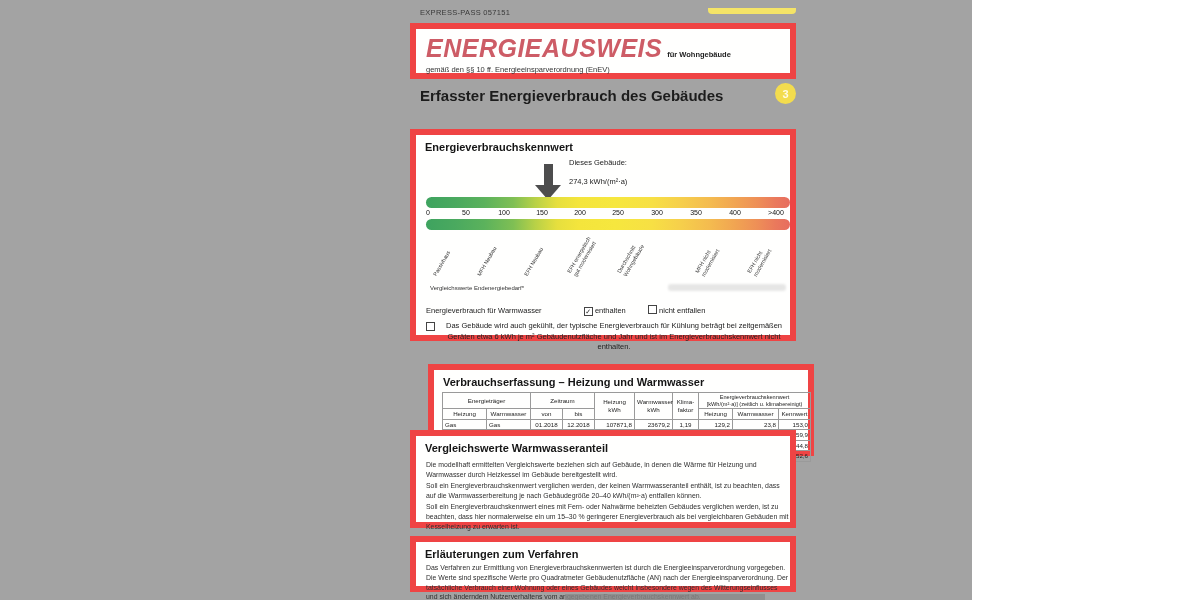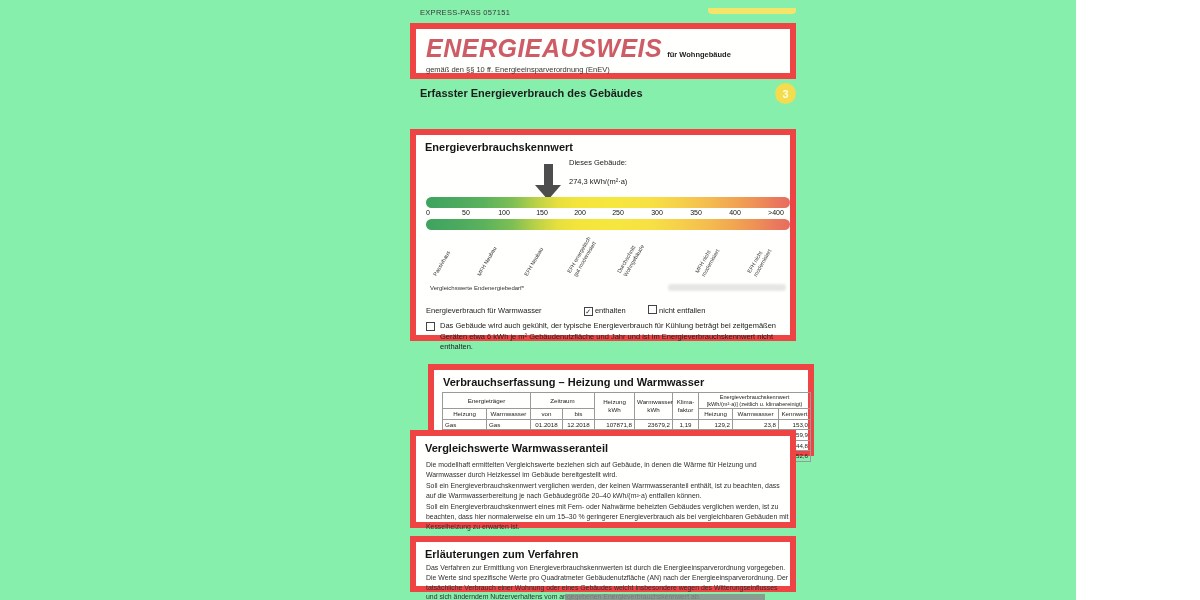--- a/index.html
+++ b/index.html
@@ -1,32 +1,32 @@
 <!DOCTYPE html>
 <html><head>
 <meta charset="utf-8">
 <style>
   html,body{margin:0;padding:0;background:#fff;}
-  #canvas{position:relative;width:1076px;height:600px;background:#86efac;overflow:hidden;
+  #canvas{position:relative;width:972px;height:600px;background:#a3a3a3;overflow:hidden;
           font-family:"Liberation Sans",sans-serif;color:#2b2b2b;}
   .abs{position:absolute;}
   .ybox{position:absolute;border:6px solid #ef4444;border-radius:0;background:#fffffe;box-sizing:border-box;}
 
   
   .pass-label{left:420px;top:8px;font-size:7.5px;letter-spacing:.3px;color:#3a3a3a;}
   .edge-frag{left:708px;top:8px;width:88px;height:6px;background:#f4e467;border-radius:0 0 4px 4px;}
 
   
   .header-box{left:410px;top:23px;width:386px;height:56px;padding:7px 10px;}
   .main-title{font-size:25px;font-weight:bold;font-style:italic;color:#cd5c66;letter-spacing:.5px;line-height:1;}
   .title-suffix{font-size:7.5px;color:#222;margin-left:5px;font-weight:bold;}
   .subtitle{font-size:7.5px;margin-top:4px;color:#333;}
 
   
-  .section-heading{left:420px;top:87px;font-size:11px;font-weight:bold;color:#1c1c1c;}
+  .section-heading{left:420px;top:87px;font-size:15px;font-weight:bold;color:#1c1c1c;}
   .page-badge{left:775px;top:83px;width:21px;height:21px;border-radius:50%;background:#f3dc4e;
               color:#fffbe2;font-size:11px;font-weight:bold;display:flex;align-items:center;justify-content:center;}
 
   
   .main-box{left:410px;top:110px;width:386px;height:212px;margin-top:19px;}
   .box-title{position:absolute;left:9px;top:6px;font-size:11px;font-weight:bold;color:#151515;}
   .arrow-stem{position:absolute;left:128px;top:29px;width:9px;height:22px;background:#4d4d4d;}
   .arrow-head{position:absolute;left:119px;top:50px;width:0;height:0;
               border-left:13px solid transparent;border-right:13px solid transparent;border-top:15px solid #4d4d4d;}
   .bld-label{position:absolute;left:153px;top:23px;font-size:7.5px;color:#222;}
@@ -38,21 +38,21 @@
   .bar1{top:62px;} .bar2{top:84px;}
   .tick{position:absolute;top:74px;font-size:7px;color:#111;transform:translateX(-50%);}
   .tick0{transform:none;}
   .rot-label{position:absolute;font-size:5.5px;line-height:1.25;color:#333;white-space:pre-line;
              transform-origin:0 0;transform:rotate(-60deg);}
   .scale-footnote{position:absolute;left:14px;top:150px;font-size:6px;color:#333;}
   .smudge{position:absolute;left:252px;top:149px;width:118px;height:7px;background:#c9c9c9;opacity:.45;filter:blur(1px);border-radius:3px;}
   .ww-row{position:absolute;left:10px;top:170px;font-size:7.5px;color:#222;}
   .cb{display:inline-block;width:7px;height:7px;border:1px solid #444;background:#fff;vertical-align:-1px;
       font-size:7px;line-height:7px;text-align:center;color:#222;}
-  .cool-row{position:absolute;left:10px;top:186px;width:362px;font-size:7.5px;line-height:1.4;color:#222;display:flex;gap:5px;}
+  .cool-row{position:absolute;left:10px;top:186px;width:362px;font-size:7.5px;line-height:1.4;color:#222;display:flex;gap:5px;text-align:center;}
   .cool-row .cb{flex:0 0 auto;margin-top:1px;}
 
   
   .table-box{left:428px;top:328px;width:386px;height:92px;margin-top:36px;}
   .tbl{position:absolute;left:8px;top:22px;width:368px;border-collapse:collapse;table-layout:fixed;}
   .tbl th,.tbl td{border:1px solid #9a9a9a;font-weight:normal;padding:1px 2px;font-size:6.2px;color:#222;
                   white-space:pre-line;line-height:1.2;}
   .tbl th{text-align:center;}
   .tbl td.l{text-align:left;} .tbl td.c{text-align:center;} .tbl td.r{text-align:right;}
   .tbl .nob{border:none;}

